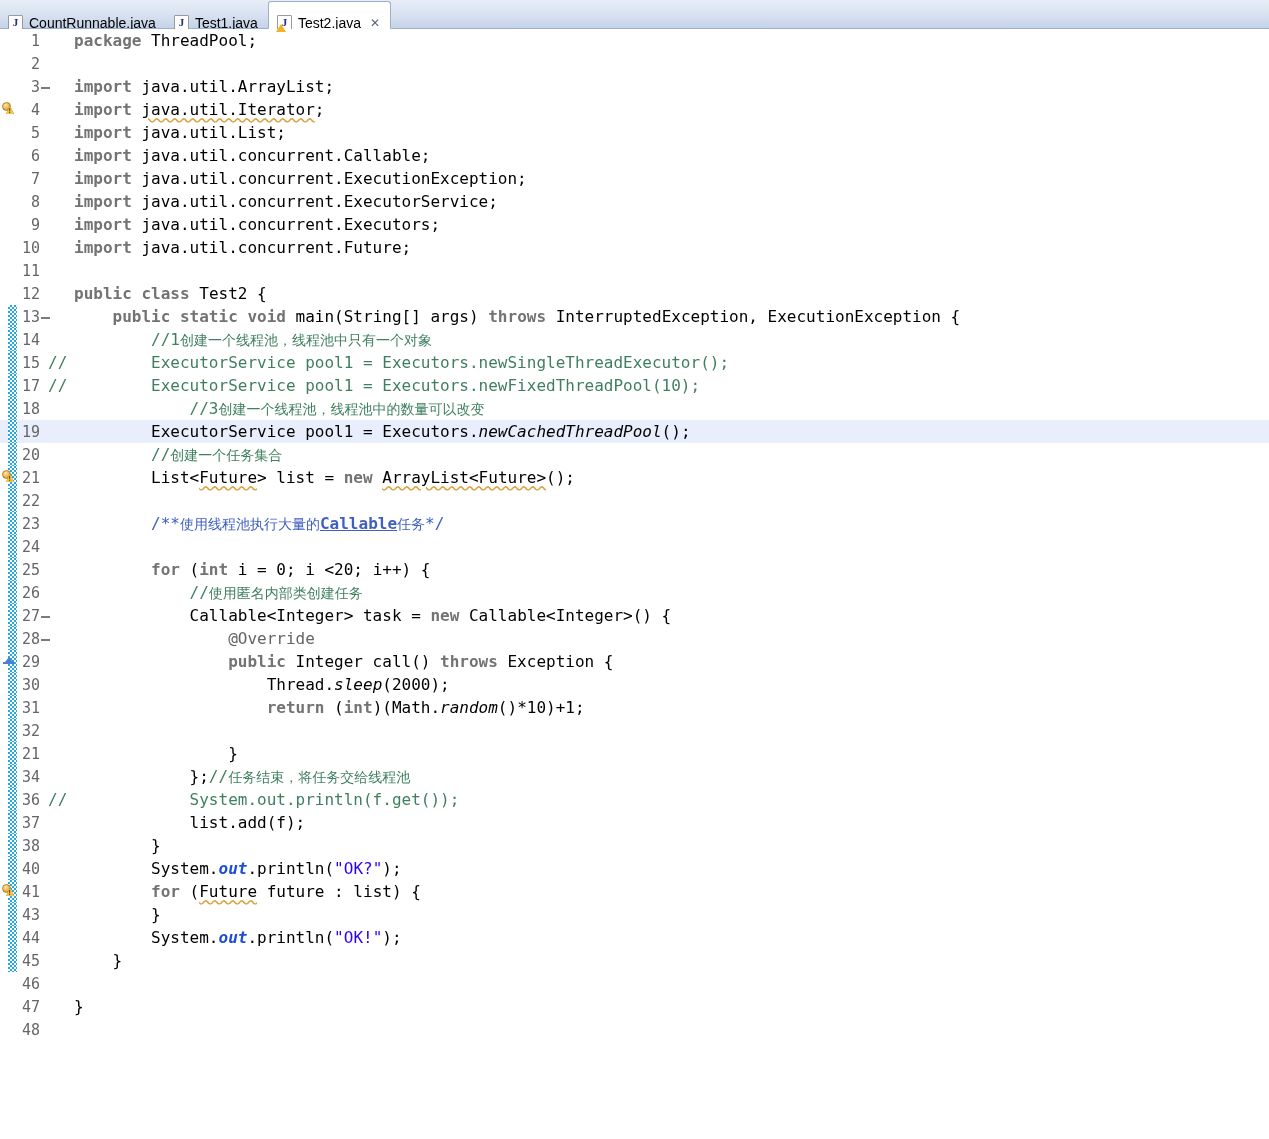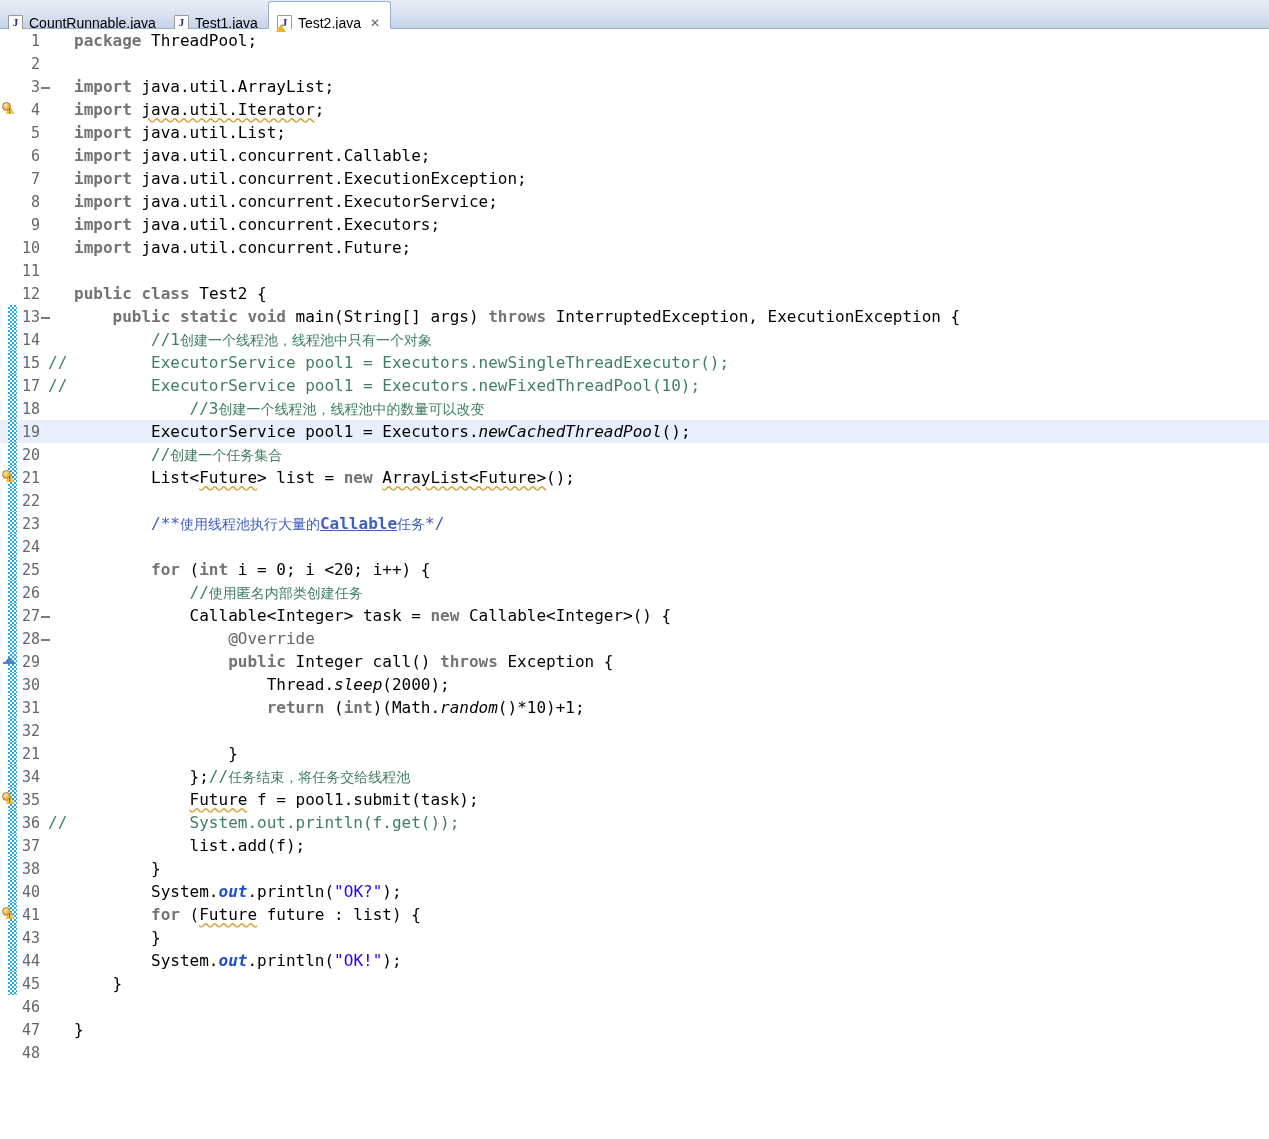--- a/index.html
+++ b/index.html
@@ -272,21 +272,20 @@
       <div class="row"><div class="ann"></div><div class="mbar"></div><div class="lnum">25</div><div class="cmark empty"></div><div class="code">        <span class="kw">for</span> (<span class="kw">int</span> i = 0; i &lt;20; i++) {</div></div>
       <div class="row"><div class="ann"></div><div class="mbar"></div><div class="lnum">26</div><div class="cmark empty"></div><div class="code">            <span class="cmt">//</span><span class="cmt cn">使用匿名内部类创建任务</span></div></div>
       <div class="row"><div class="ann"></div><div class="mbar"></div><div class="lnum">27</div><div class="fold"></div><div class="cmark empty"></div><div class="code">            Callable&lt;Integer&gt; task = <span class="kw">new</span> Callable&lt;Integer&gt;() {</div></div>
       <div class="row"><div class="ann"></div><div class="mbar"></div><div class="lnum">28</div><div class="fold"></div><div class="cmark empty"></div><div class="code">                <span class="ann-t">@Override</span></div></div>
       <div class="row"><div class="ann"><span class="ovr-marker"></span></div><div class="mbar"></div><div class="lnum">29</div><div class="cmark empty"></div><div class="code">                <span class="kw">public</span> Integer call() <span class="kw">throws</span> Exception {</div></div>
       <div class="row"><div class="ann"></div><div class="mbar"></div><div class="lnum">30</div><div class="cmark empty"></div><div class="code">                    Thread.<span class="stat">sleep</span>(2000);</div></div>
       <div class="row"><div class="ann"></div><div class="mbar"></div><div class="lnum">31</div><div class="cmark empty"></div><div class="code">                    <span class="kw">return</span> (<span class="kw">int</span>)(Math.<span class="stat">random</span>()*10)+1;</div></div>
       <div class="row"><div class="ann"></div><div class="mbar"></div><div class="lnum">32</div><div class="cmark empty"></div><div class="code">&nbsp;</div></div>
       <div class="row"><div class="ann"></div><div class="mbar"></div><div class="lnum">21</div><div class="cmark empty"></div><div class="code">                }</div></div>
       <div class="row"><div class="ann"></div><div class="mbar"></div><div class="lnum">34</div><div class="cmark empty"></div><div class="code">            };<span class="cmt">//</span><span class="cmt cn">任务结束，将任务交给线程池</span></div></div>
-      <div class="row"><div class="ann"><span class="warn-marker"><span class="bulb"></span><span class="tri"></span></span></div><div class="mbar"></div><div class="lnum">35</div><div class="cmark empty"></div><div class="code">            <span class="warnu">Future</span> f = pool1.submit(task);</div></div>
       <div class="row"><div class="ann"></div><div class="mbar"></div><div class="lnum">36</div><div class="cmark">//</div><div class="code">            <span class="cmt">System.out.println(f.get());</span></div></div>
       <div class="row"><div class="ann"></div><div class="mbar"></div><div class="lnum">37</div><div class="cmark empty"></div><div class="code">            list.add(f);</div></div>
       <div class="row"><div class="ann"></div><div class="mbar"></div><div class="lnum">38</div><div class="cmark empty"></div><div class="code">        }</div></div>
       <div class="row"><div class="ann"></div><div class="mbar"></div><div class="lnum">40</div><div class="cmark empty"></div><div class="code">        System.<span class="fld">out</span>.println(<span class="str">"OK?"</span>);</div></div>
       <div class="row"><div class="ann"><span class="warn-marker"><span class="bulb"></span><span class="tri"></span></span></div><div class="mbar"></div><div class="lnum">41</div><div class="cmark empty"></div><div class="code">        <span class="kw">for</span> (<span class="warnu">Future</span> future : list) {</div></div>
       <div class="row"><div class="ann"></div><div class="mbar"></div><div class="lnum">43</div><div class="cmark empty"></div><div class="code">        }</div></div>
       <div class="row"><div class="ann"></div><div class="mbar"></div><div class="lnum">44</div><div class="cmark empty"></div><div class="code">        System.<span class="fld">out</span>.println(<span class="str">"OK!"</span>);</div></div>
       <div class="row"><div class="ann"></div><div class="mbar"></div><div class="lnum">45</div><div class="cmark empty"></div><div class="code">    }</div></div>
       <div class="row"><div class="ann"></div><div class="lnum">46</div><div class="cmark empty"></div><div class="code">&nbsp;</div></div>
       <div class="row"><div class="ann"></div><div class="lnum">47</div><div class="cmark empty"></div><div class="code">}</div></div>

